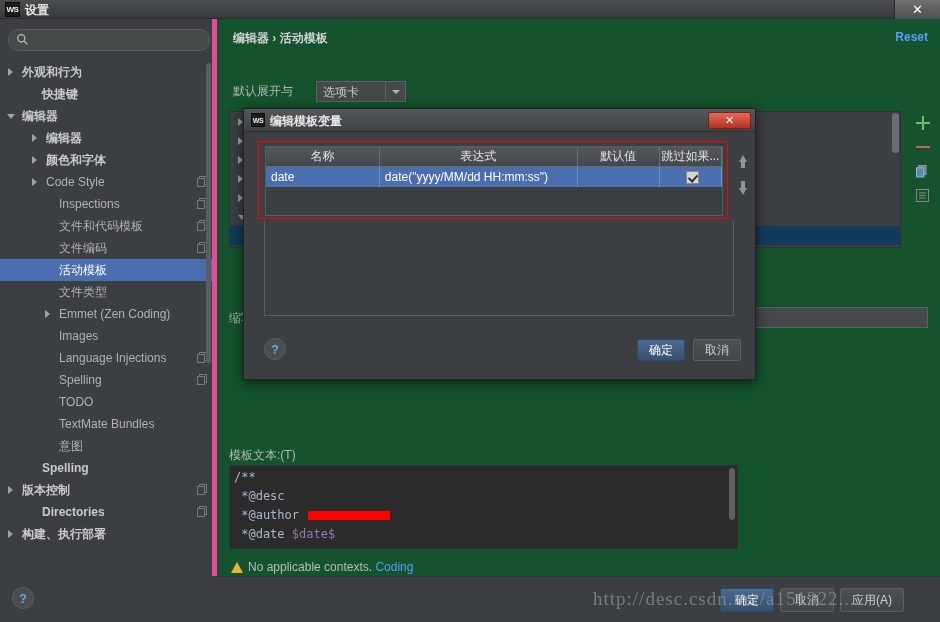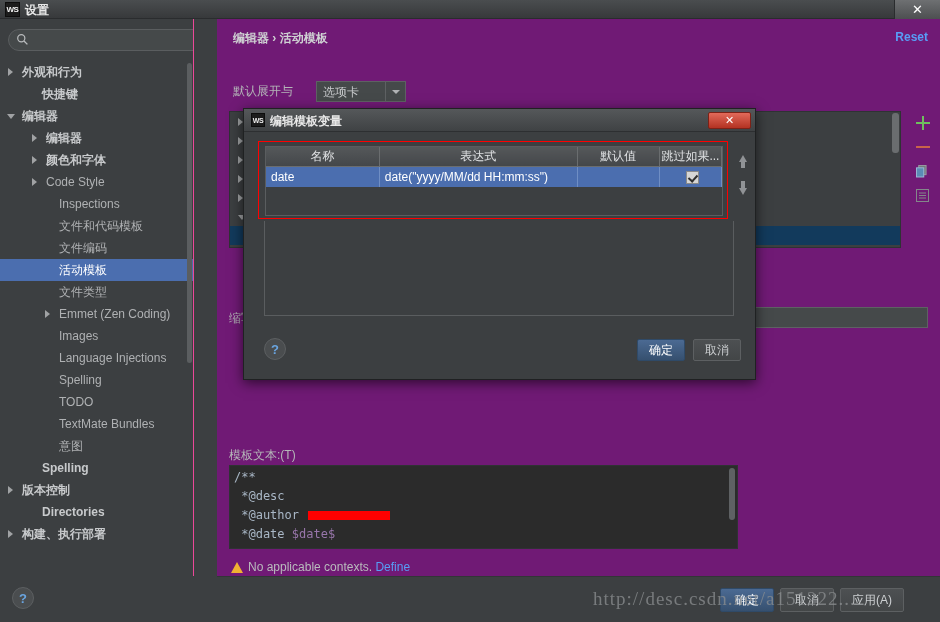--- a/index.html
+++ b/index.html
@@ -55,22 +55,22 @@
     border-left: 1px solid #2a2c2e;
   }
 
   .win-body {
     position: absolute; left: 0; top: 19px; width: 940px; height: 603px;
     background: #3c3f41;
   }
 
   
   .sidebar {
-    position: absolute; left: 0; top: 0; width: 194px; height: 557px;
-    background: #3c3f41; border-right: 1px solid #ec4899;
+    position: absolute; left: 0; top: 0; width: 217px; height: 557px;
+    background: #3c3f41; border-right: 5px solid #ec4899;
     overflow: hidden;
   }
   .search-wrap {
     position: absolute; left: 8px; top: 10px; width: 202px; height: 22px;
   }
   .search-box {
     width: 202px; height: 22px;
     background: #45494a; border: 1px solid #5a5d5f; border-radius: 11px;
   }
   .search-ico {
@@ -121,21 +121,21 @@
   .help-btn {
     position: absolute; left: 12px; top: 11px; width: 22px; height: 22px;
     border-radius: 11px; background: #4a4d4f; border: 1px solid #5c5f61;
     color: #6aa5e0; font-size: 13px; font-weight: bold;
     text-align: center; line-height: 21px;
   }
 
   
   .main {
     position: absolute; left: 217px; top: 0; width: 723px; height: 557px;
-    background: #701a75;
+    background: #14532d;
   }
   .breadcrumb {
     position: absolute; left: 16px; top: 11px;
     font-size: 12px; color: #cfd1d3; font-weight: bold;
   }
   .reset-link {
     position: absolute; right: 12px; top: 11px;
     font-size: 12px; color: #589df6; font-weight: bold;
   }
 
@@ -603,21 +603,21 @@
         <div class="tpl-editor">
           <div class="ln">/**</div>
           <div class="ln"> *@desc </div>
           <div class="ln"><span> *@author </span><span class="redact"></span></div>
           <div class="ln"> *@date <span class="var">$date$</span></div>
           <div class="ed-scroll"></div>
         </div>
 
         <div class="ctx-warn">
           <div class="warn-tri"></div>
-          <div class="txt"><span>No applicable contexts.</span> <span class="define">Define</span></div>
+          <div class="txt"><span>No applicable contexts.</span> <span class="define">Coding</span></div>
         </div>
 
         <div class="chk-row">
           
           
         </div>
       </div>
 
       <div class="bottom">
         <div class="btn primary" style="left:503px;width:54px;">确定</div>

